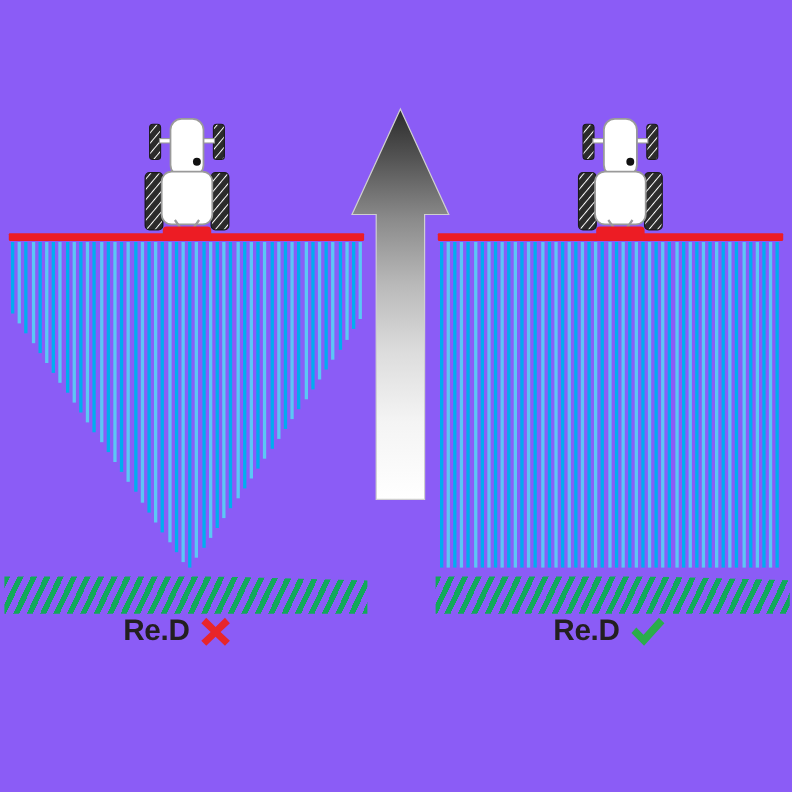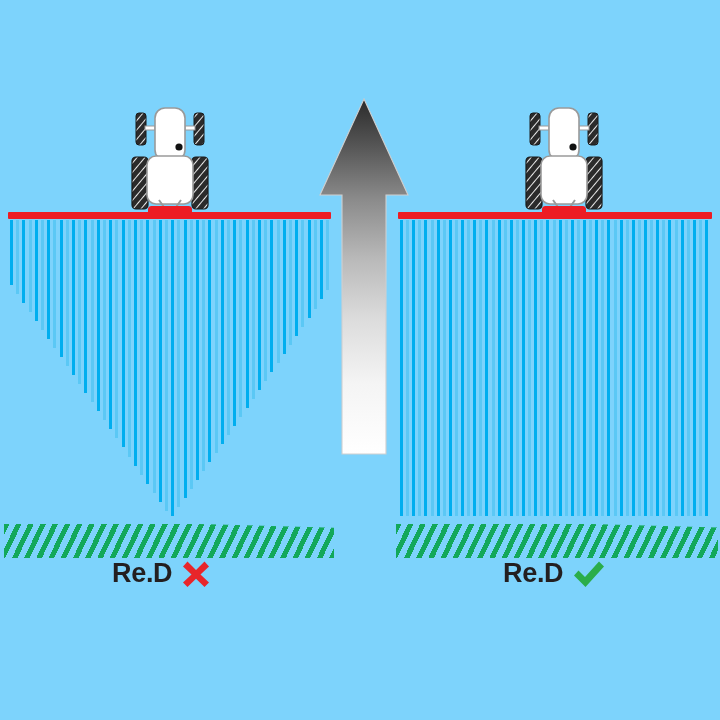--- a/index.html
+++ b/index.html
@@ -4,21 +4,21 @@
 <style>
   html, body {
     margin: 0;
     padding: 0;
     background: #ffffff;
   }
   #stage {
     position: relative;
     width: 720px;
     height: 720px;
-    background: #7dd3fc;
+    background: #8b5cf6;
     overflow: hidden;
     font-family: "Liberation Sans", sans-serif;
   }
 
   
   .panel {
     position: absolute;
     top: 0;
     height: 720px;
   }

